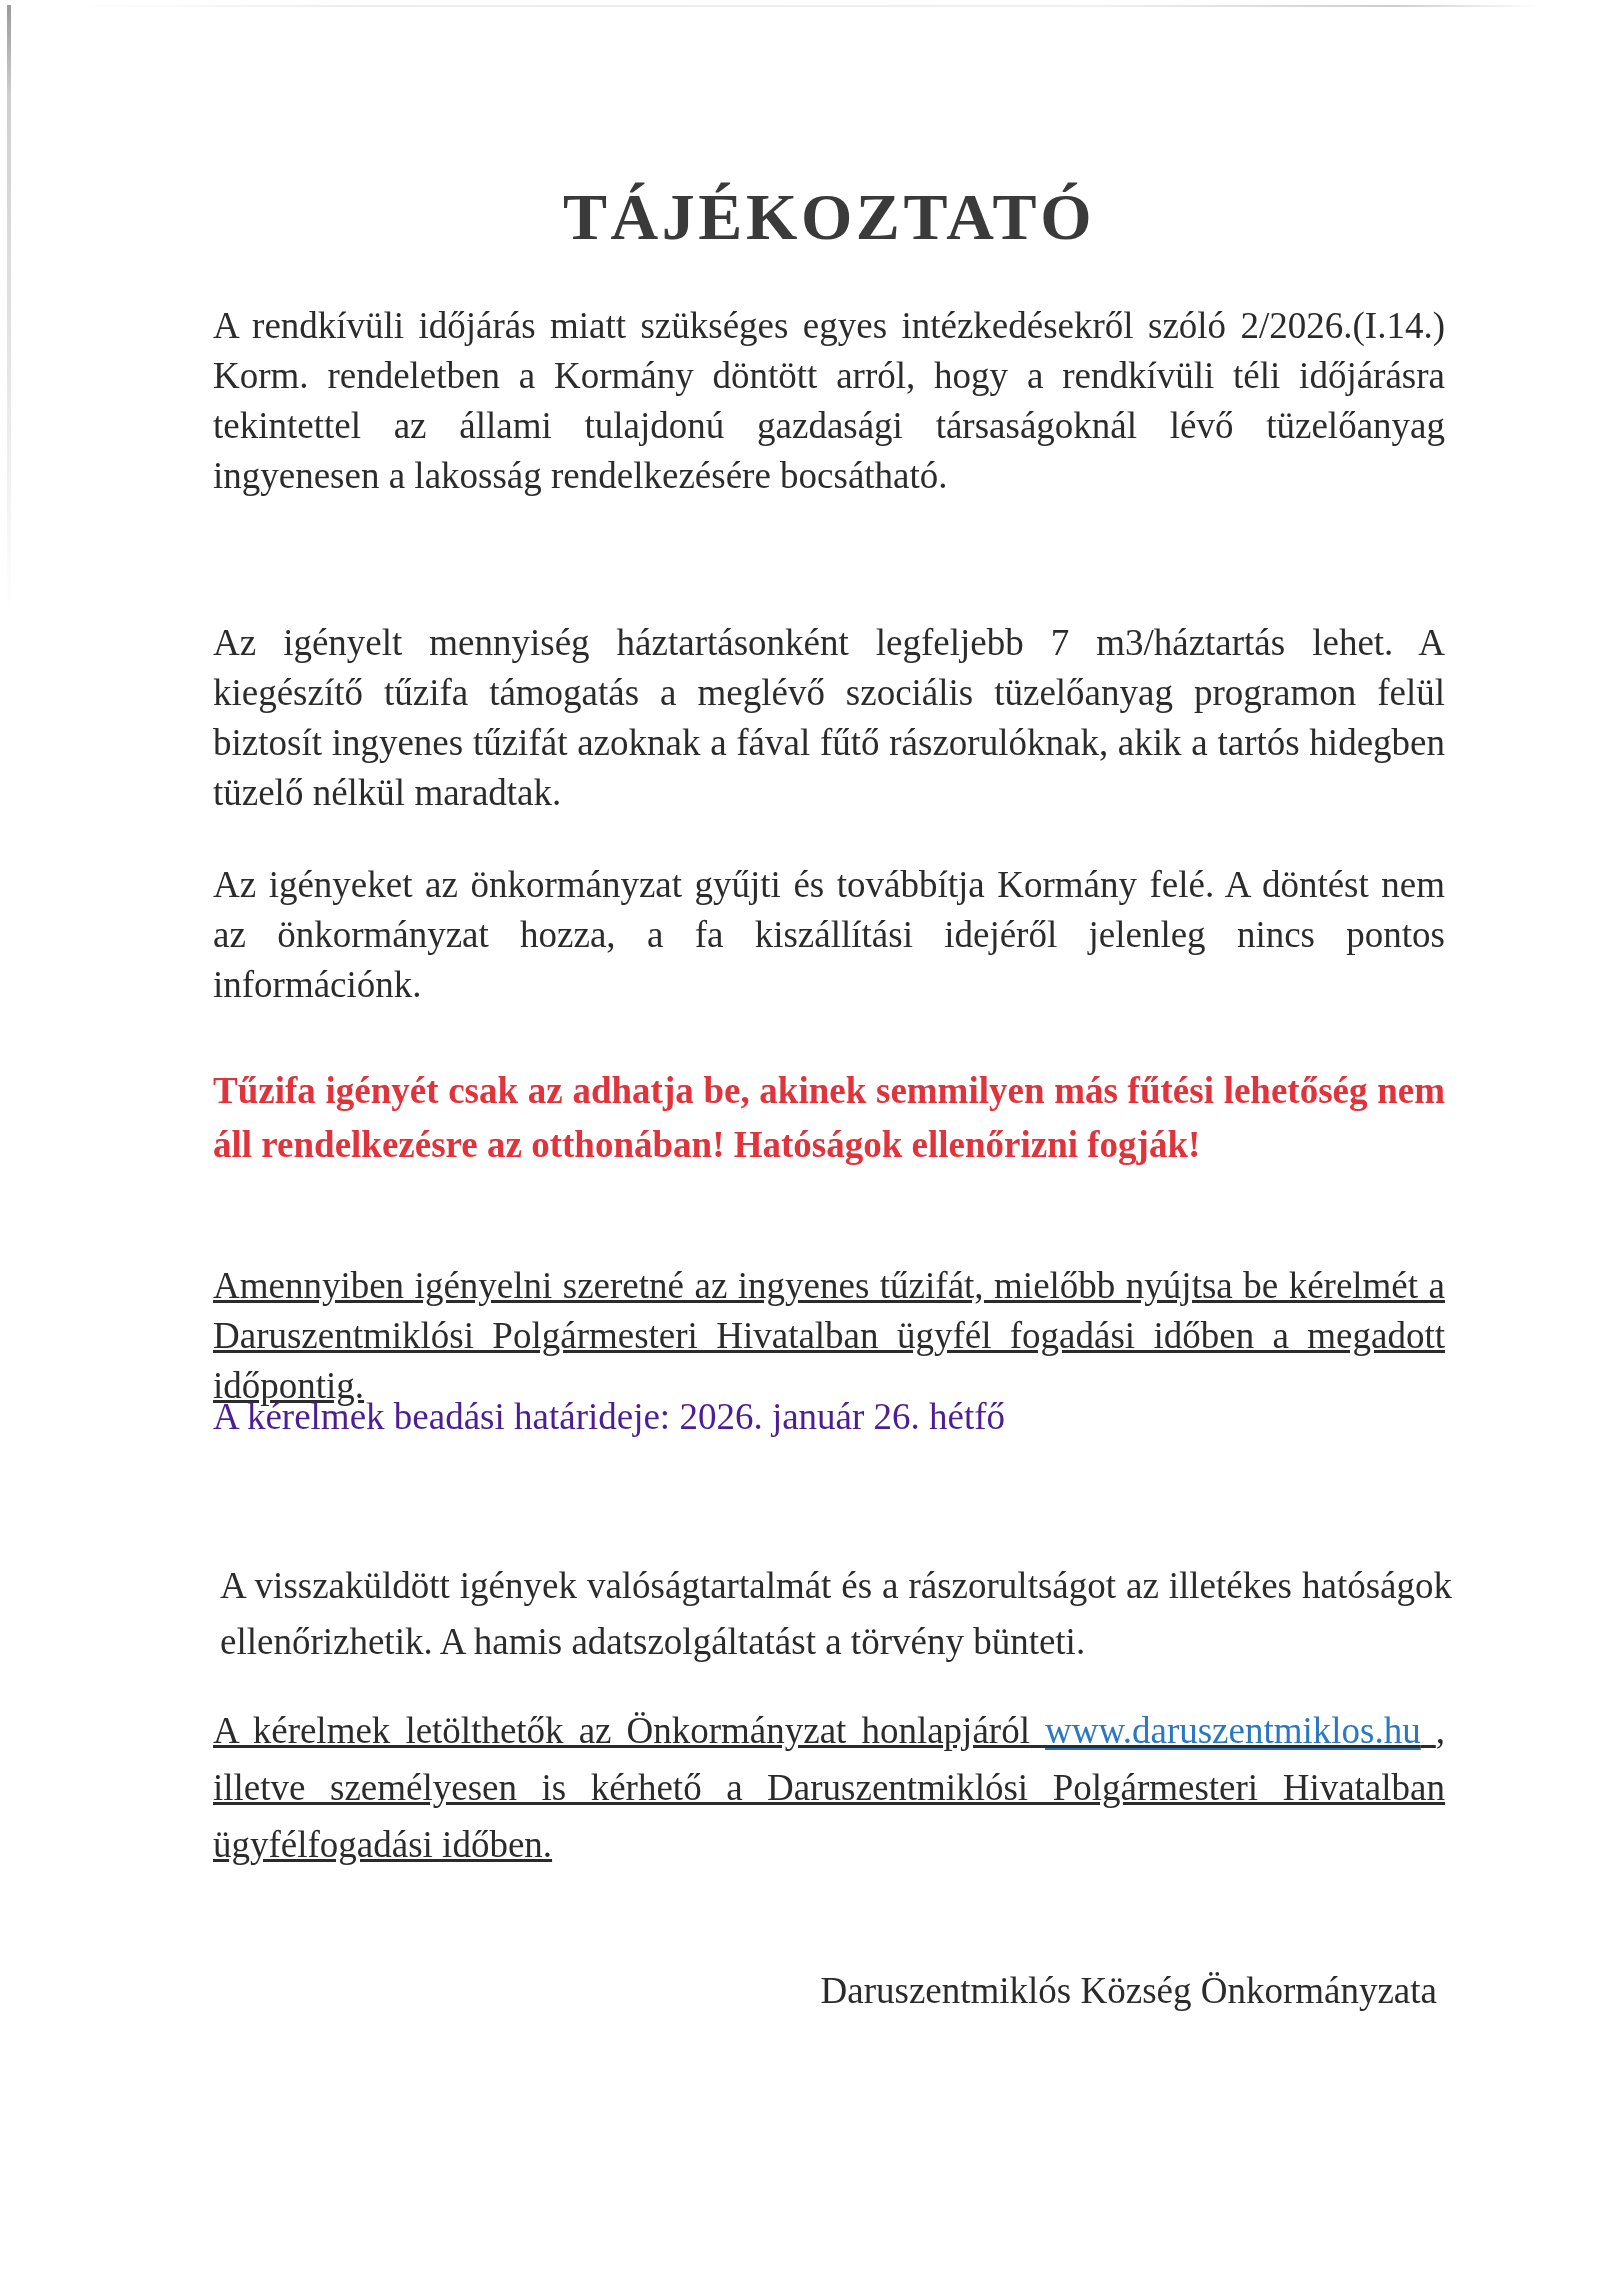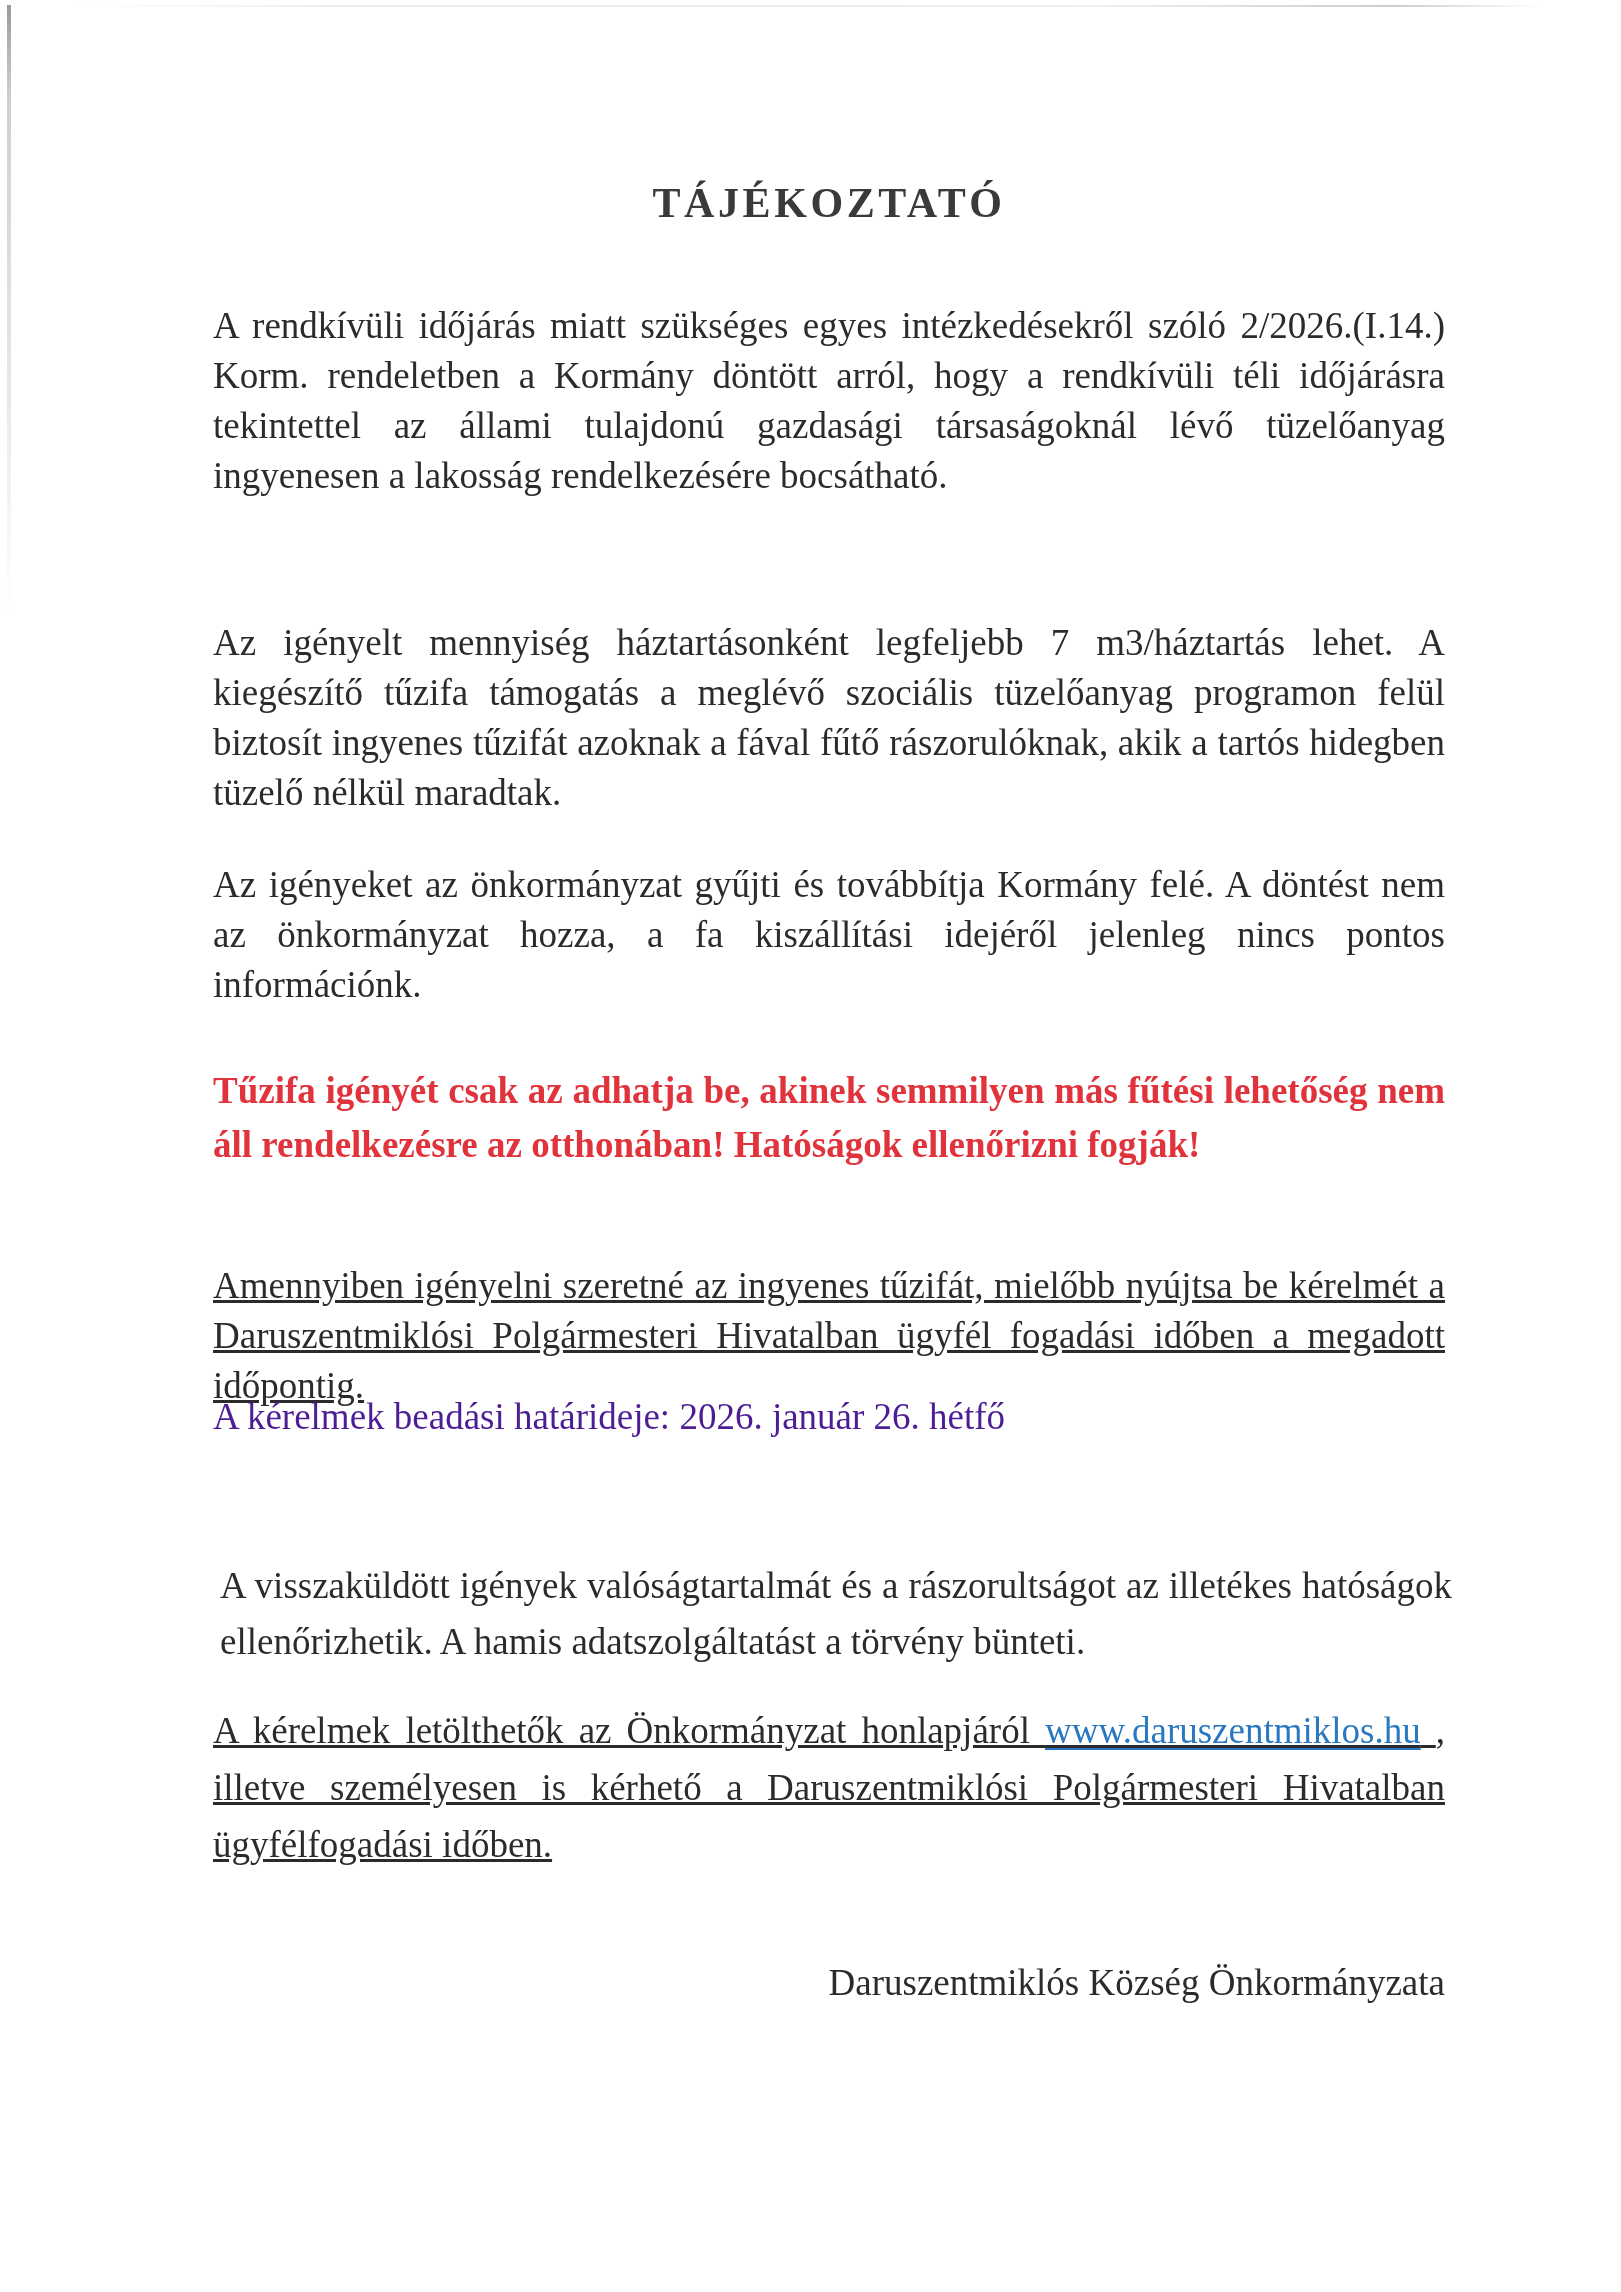--- a/index.html
+++ b/index.html
@@ -36,21 +36,21 @@
       left: 213px;
       top: 0;
       width: 1232px;
     }
     .title {
       position: absolute;
       top: 179px;
       left: 0;
       width: 1232px;
       text-align: center;
-      font-size: 42px;
+      font-size: 66px;
       font-weight: bold;
       color: #3a3a3a;
       letter-spacing: 3.6px;
       margin: 0;
     }
     .para {
       position: absolute;
       left: 0;
       width: 1232px;
       font-size: 37px;
@@ -84,21 +84,21 @@
       text-decoration: underline;
       text-decoration-thickness: 1.8px;
       text-underline-offset: 5.4px;
     }
     .signature {
       position: absolute;
       top: 1961px;
       right: 176px;
       font-size: 37px;
       color: #2b2b2b;
-      margin: 0;
+      margin: 8px;
     }
   </style>
 </head>
 <body>
 
 <div class="scan-edge-left"></div>
 <div class="scan-edge-top"></div>
 
 <div class="page">
   <h1 class="title">TÁJÉKOZTATÓ</h1>

